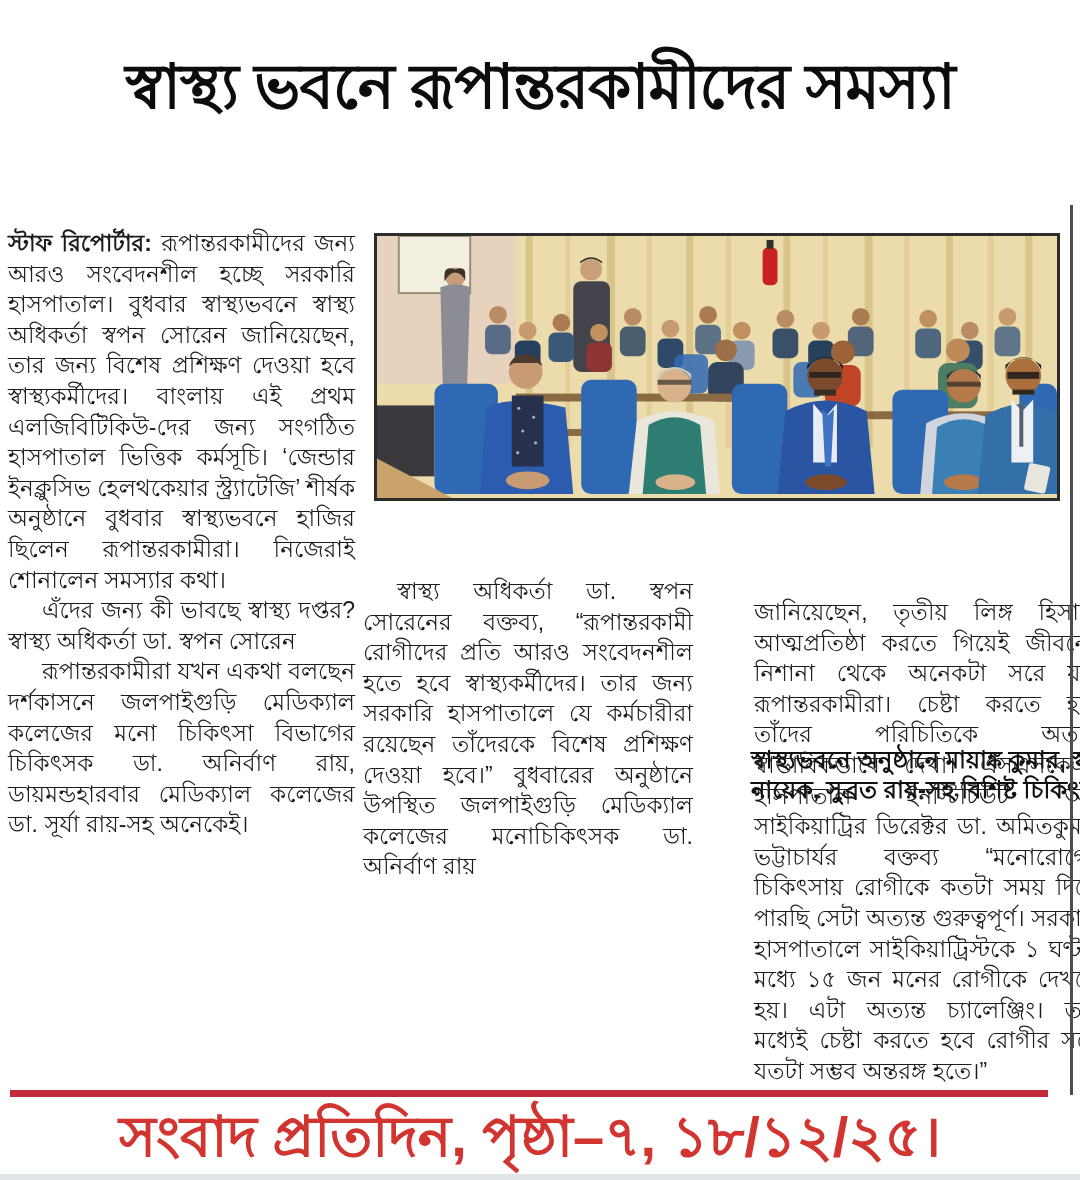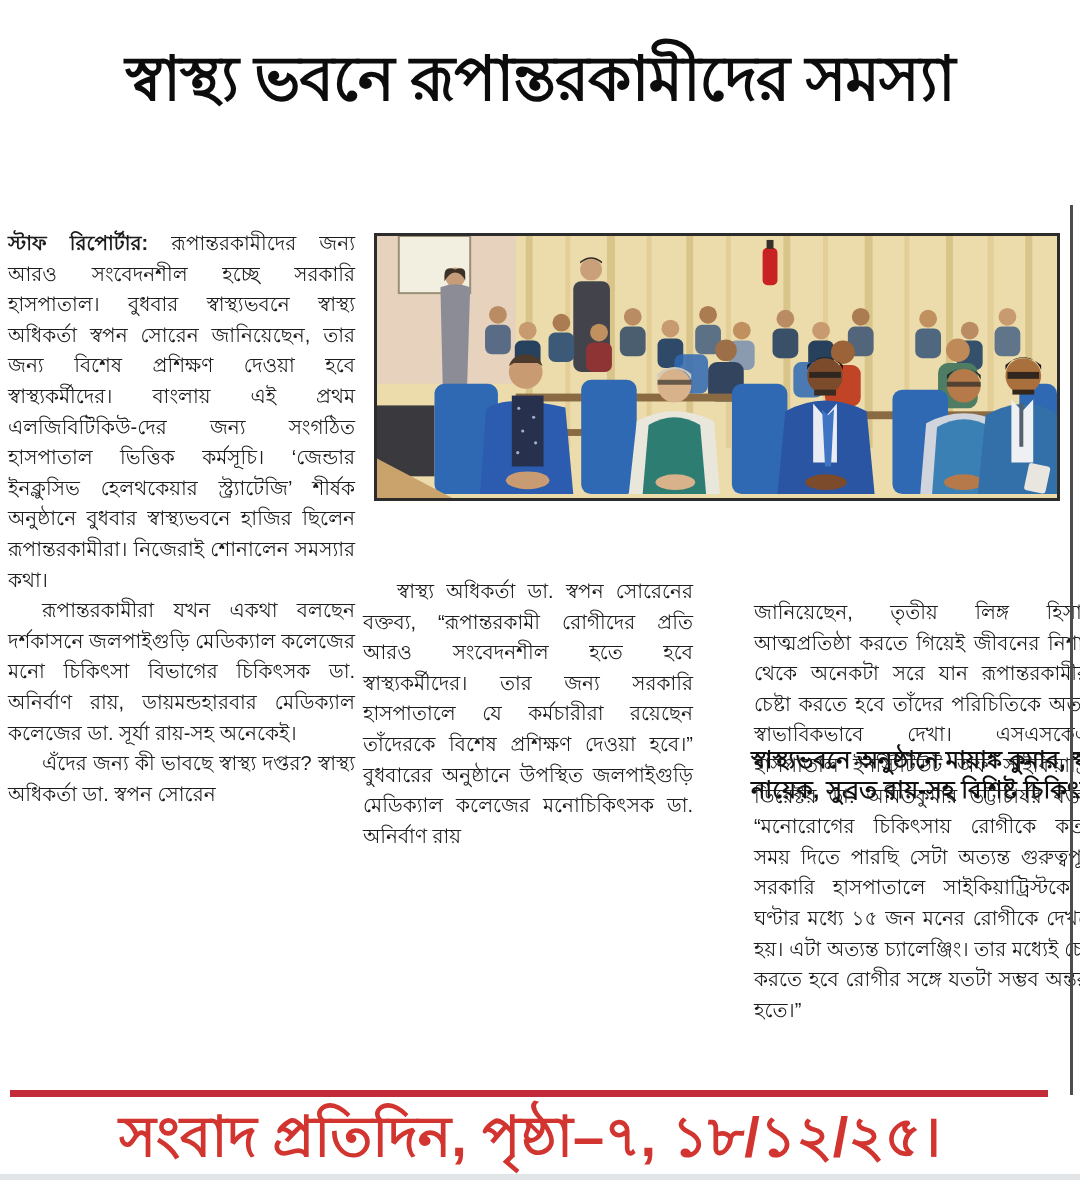--- a/index.html
+++ b/index.html
@@ -7,41 +7,41 @@
     width:1080px;height:1180px;
     background:#ffffff;
     font-family:"Liberation Sans","DejaVu Sans",sans-serif;
     position:relative;overflow:hidden;
     color:#1b1b1b;
   }
   .sheet{position:absolute;inset:0;}
 
   
   .headline{
-    position:absolute;top:36px;left:0;width:1080px;margin:0;
+    position:absolute;top:44px;left:0;width:1080px;margin:0;
     text-align:center;font-weight:800;color:#0c0c0c;
     font-size:62px;line-height:86px;letter-spacing:-1px;
   }
   .headline .hl{display:block;white-space:nowrap;}
 
   
   .photo{
     position:absolute;left:374px;top:233px;width:686px;height:268px;
     margin:0;border:3px solid #2c2c2c;box-sizing:border-box;
     background:#ecdcab;
   }
   .photo svg{display:block;width:100%;height:100%;}
   .caption{
     position:absolute;left:374px;top:509px;width:692px;
     font-weight:700;font-size:24px;line-height:30px;color:#101010;
     text-align:left;
   }
 
   
-  .col{position:absolute;font-size:20px;line-height:30.6px;text-align:justify;color:#1c1c1c;}
+  .col{position:absolute;font-size:23px;line-height:30.6px;text-align:justify;color:#1c1c1c;}
   .col p{margin:0;}
   .col p.indent{text-indent:34px;}
   .col-left{left:8px;top:228px;width:347px;height:862px;}
   .col-mid{left:363px;top:576px;width:330px;height:514px;}
   .col-right{left:754px;top:576px;width:347px;height:514px;margin-top:21px;}
   .lead{font-weight:700;}
 
   
   .vrule{position:absolute;left:1070px;top:205px;width:3px;height:890px;background:#4d4d4d;}
   .redline{position:absolute;left:10px;top:1090px;width:1038px;height:7px;background:#c42b38;}
@@ -244,22 +244,22 @@
            <rect x="648" y="170" width="4" height="44" fill="#55606e"></rect>
            <rect x="655" y="232" width="22" height="28" rx="3" fill="#e8e6df" transform="rotate(12 666 246)"></rect>
           </g>
       </g>
     </svg>
     <figcaption class="caption">স্বাস্থ্যভবনে অনুষ্ঠানে মায়াঙ্ক কুমার, স্বপন সোরেন, কৌশিক কর, কৌস্তভ নায়েক, সুব্রত রায়-সহ বিশিষ্ট চিকিৎসকরা।</figcaption>
   </figure>
 
   <section class="col col-left">
     <p class="para"><b class="lead">স্টাফ রিপোর্টার:</b> <span>রূপান্তরকামীদের জন্য আরও সংবেদনশীল হচ্ছে সরকারি হাসপাতাল। বুধবার স্বাস্থ্যভবনে স্বাস্থ্য অধিকর্তা স্বপন সোরেন জানিয়েছেন, তার জন্য বিশেষ প্রশিক্ষণ দেওয়া হবে স্বাস্থ্যকর্মীদের। বাংলায় এই প্রথম এলজিবিটিকিউ-দের জন্য সংগঠিত হাসপাতাল ভিত্তিক কর্মসূচি। ‘জেন্ডার ইনক্লুসিভ হেলথকেয়ার স্ট্র্যাটেজি’ শীর্ষক অনুষ্ঠানে বুধবার স্বাস্থ্যভবনে হাজির ছিলেন রূপান্তরকামীরা। নিজেরাই শোনালেন সমস্যার কথা।</span></p>
+    <p class="para indent">এঁদের জন্য কী ভাবছে স্বাস্থ্য দপ্তর? স্বাস্থ্য অধিকর্তা ডা. স্বপন সোরেন</p>
     <p class="para indent">রূপান্তরকামীরা যখন একথা বলছেন দর্শকাসনে জলপাইগুড়ি মেডিক্যাল কলেজের মনো চিকিৎসা বিভাগের চিকিৎসক ডা. অনির্বাণ রায়, ডায়মন্ডহারবার মেডিক্যাল কলেজের ডা. সূর্যা রায়-সহ অনেকেই।</p>
-    <p class="para indent">এঁদের জন্য কী ভাবছে স্বাস্থ্য দপ্তর? স্বাস্থ্য অধিকর্তা ডা. স্বপন সোরেন</p>
   </section>
 
   <section class="col col-mid">
     <p class="para indent">স্বাস্থ্য অধিকর্তা ডা. স্বপন সোরেনের বক্তব্য, “রূপান্তরকামী রোগীদের প্রতি আরও সংবেদনশীল হতে হবে স্বাস্থ্যকর্মীদের। তার জন্য সরকারি হাসপাতালে যে কর্মচারীরা রয়েছেন তাঁদেরকে বিশেষ প্রশিক্ষণ দেওয়া হবে।” বুধবারের অনুষ্ঠানে উপস্থিত জলপাইগুড়ি মেডিক্যাল কলেজের মনোচিকিৎসক ডা. অনির্বাণ রায়</p>
   </section>
 
   <section class="col col-right">
     <p class="para">জানিয়েছেন, তৃতীয় লিঙ্গ হিসাবে আত্মপ্রতিষ্ঠা করতে গিয়েই জীবনের নিশানা থেকে অনেকটা সরে যান রূপান্তরকামীরা। চেষ্টা করতে হবে তাঁদের পরিচিতিকে অত্যন্ত স্বাভাবিকভাবে দেখা। এসএসকেএম হাসপাতাল ইনস্টিটিউট অফ সাইকিয়াট্রির ডিরেক্টর ডা. অমিতকুমার ভট্টাচার্যর বক্তব্য “মনোরোগের চিকিৎসায় রোগীকে কতটা সময় দিতে পারছি সেটা অত্যন্ত গুরুত্বপূর্ণ। সরকারি হাসপাতালে সাইকিয়াট্রিস্টকে ১ ঘণ্টার মধ্যে ১৫ জন মনের রোগীকে দেখতে হয়। এটা অত্যন্ত চ্যালেঞ্জিং। তার মধ্যেই চেষ্টা করতে হবে রোগীর সঙ্গে যতটা সম্ভব অন্তরঙ্গ হতে।”</p>
   </section>
 

